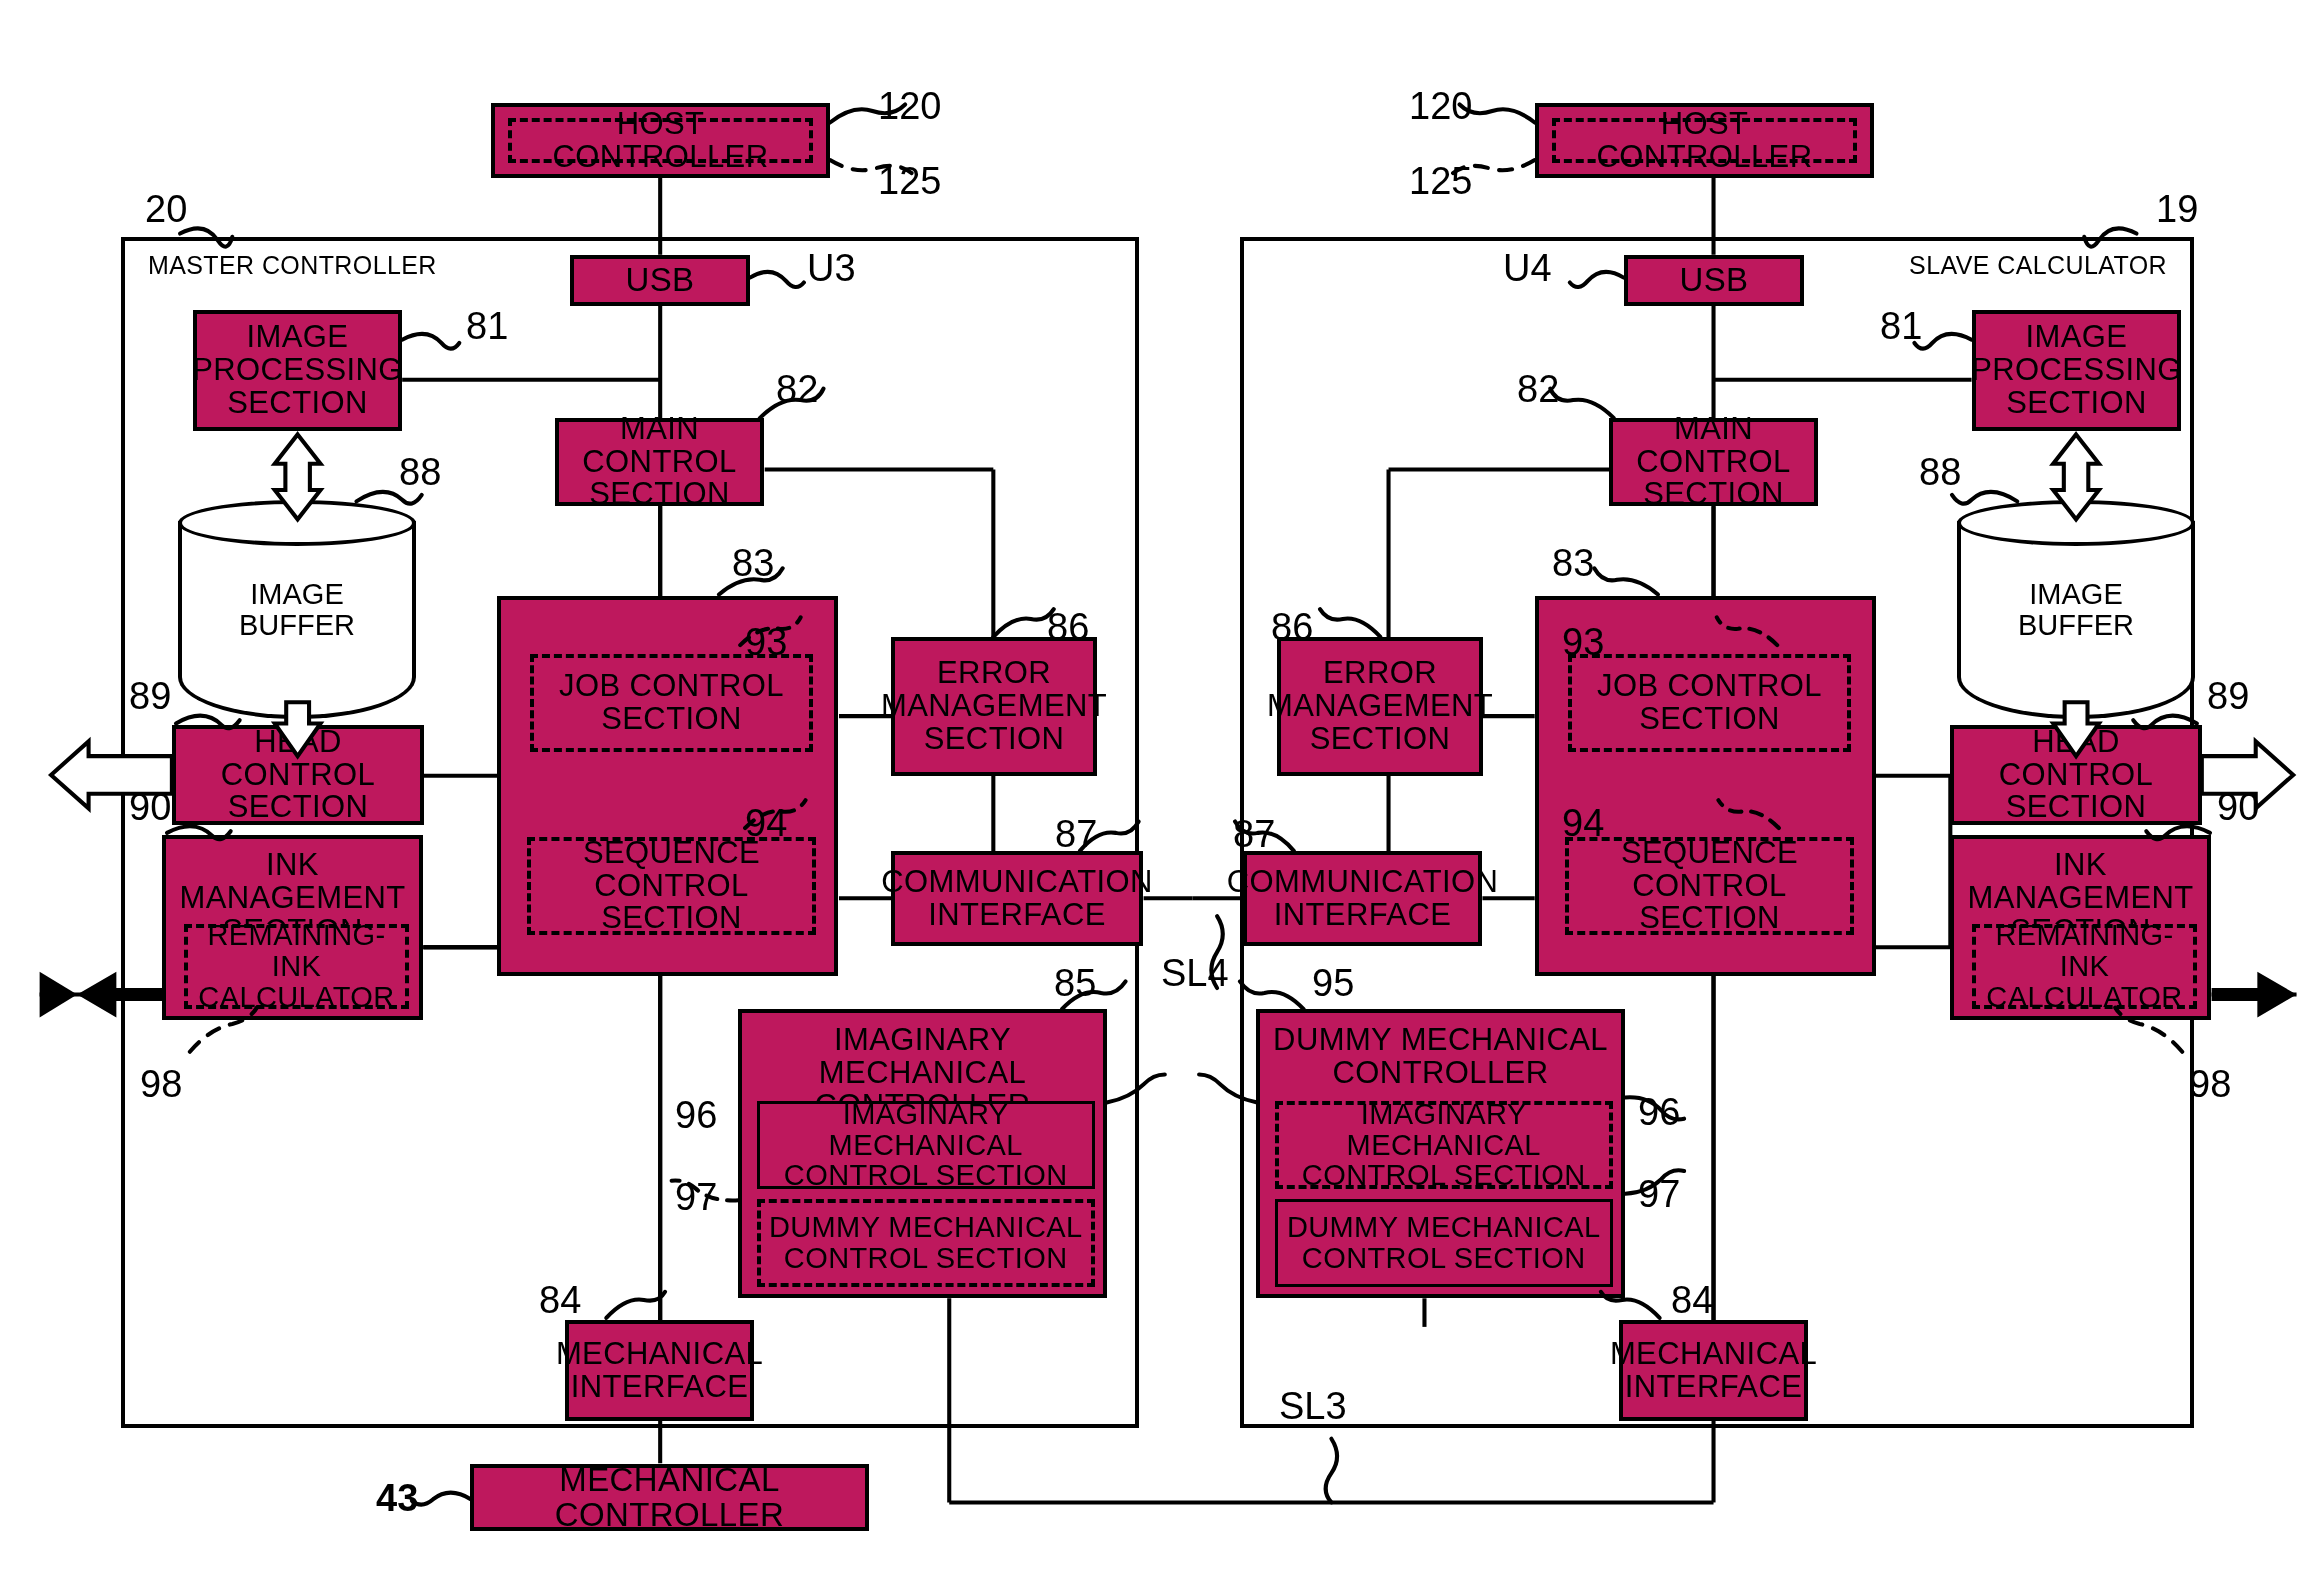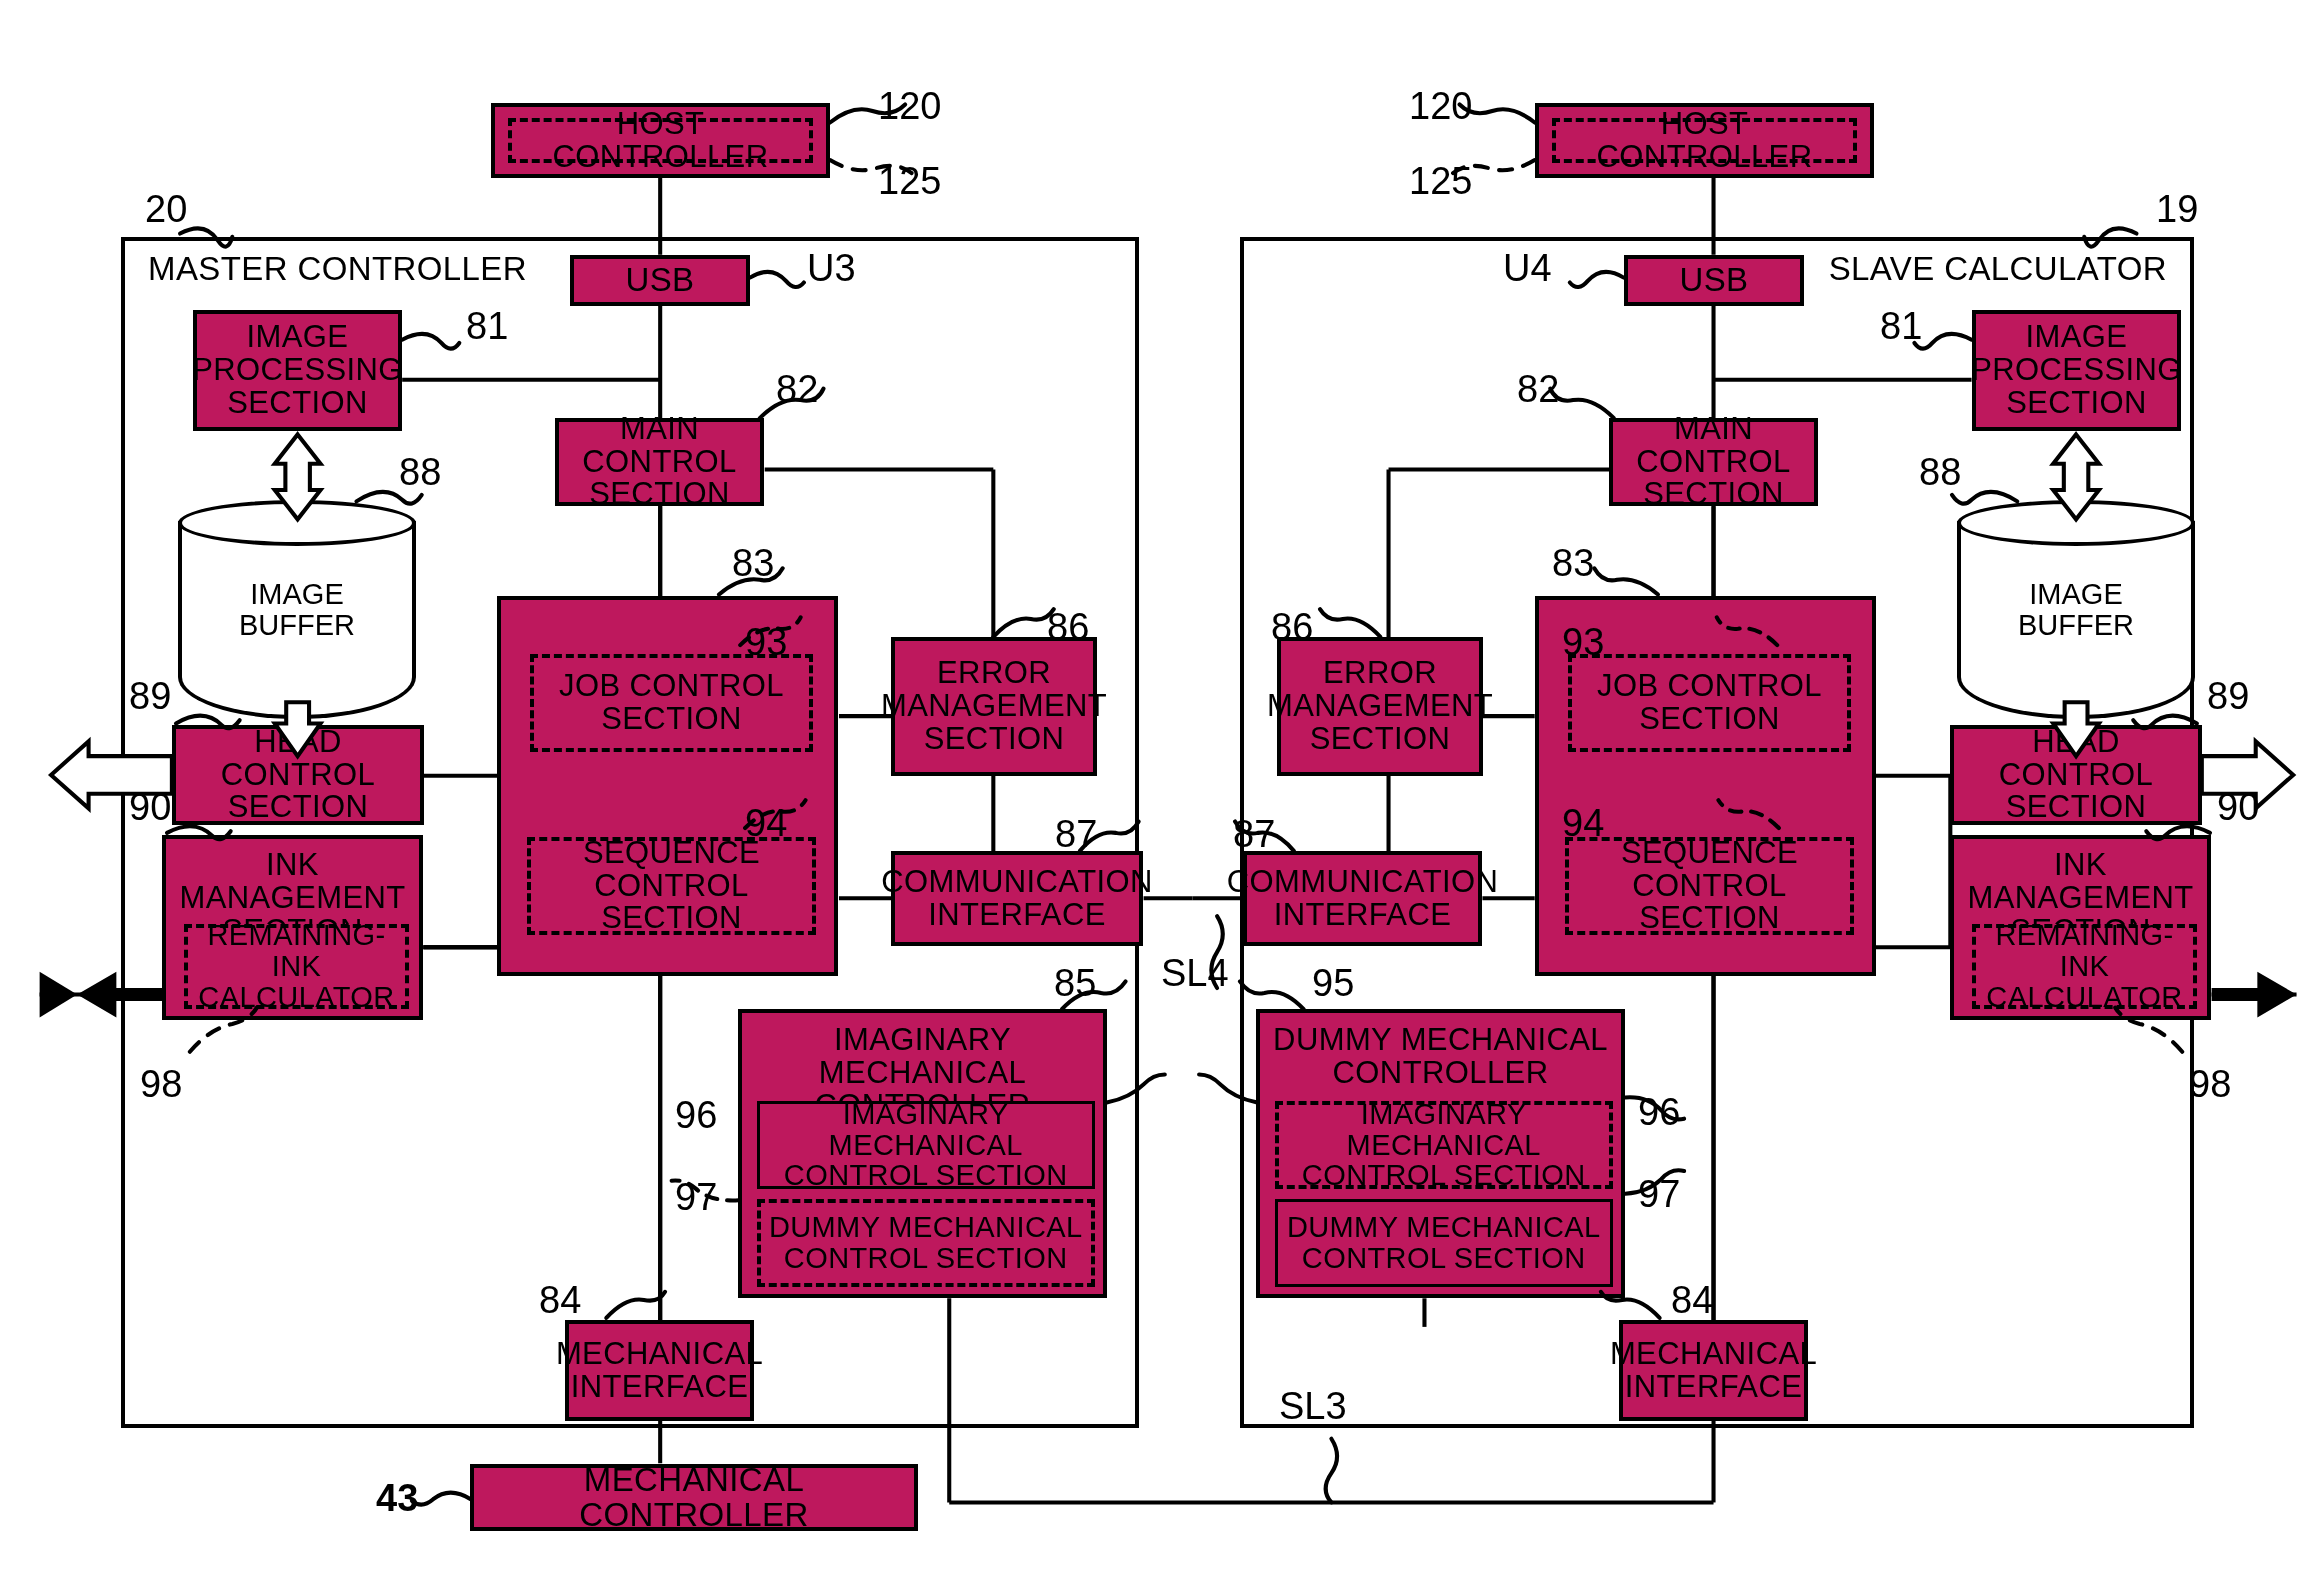--- a/index.html
+++ b/index.html
@@ -30,21 +30,21 @@
   .outer{
     border-width:4.9px;
     align-items:flex-start;
     justify-content:flex-start;
     z-index:1;
     background:transparent;
   }
   .outer > .otitle{
     position:absolute;
     top:11.4px;
-    font-size:33px;
+    font-size:25px;
     white-space:nowrap;
   }
   .box .lbl{display:block;white-space:pre-line;}
   
   .f40{font-size:33px;}
   .f38{font-size:31px;}
   .f36{font-size:29px;}
   
   .num{
     position:absolute;
@@ -246,21 +246,21 @@
       <span class="lbl f36">DUMMY MECHANICAL
 CONTROL SECTION</span>
     </div>
   </div>
 
   <div class="box" style="left:565px;top:1320px;width:189px;height:101px;">
     <span class="lbl f38">MECHANICAL
 INTERFACE</span>
   </div>
 
-  <div class="box" style="left:470px;top:1464px;width:448px;height:67px;">
+  <div class="box" style="left:470px;top:1464px;width:399px;height:67px;">
     <span class="lbl f40">MECHANICAL CONTROLLER</span>
   </div>
 
   <div class="box" style="left:1609px;top:418px;width:209px;height:88px;">
     <span class="lbl f38">MAIN CONTROL
 SECTION</span>
   </div>
 
   <div class="box" style="left:1535px;top:596px;width:341px;height:380px;">
     <div class="box dashed" style="left:29px;top:54px;width:283px;height:98px;border-width:4.9px;">

